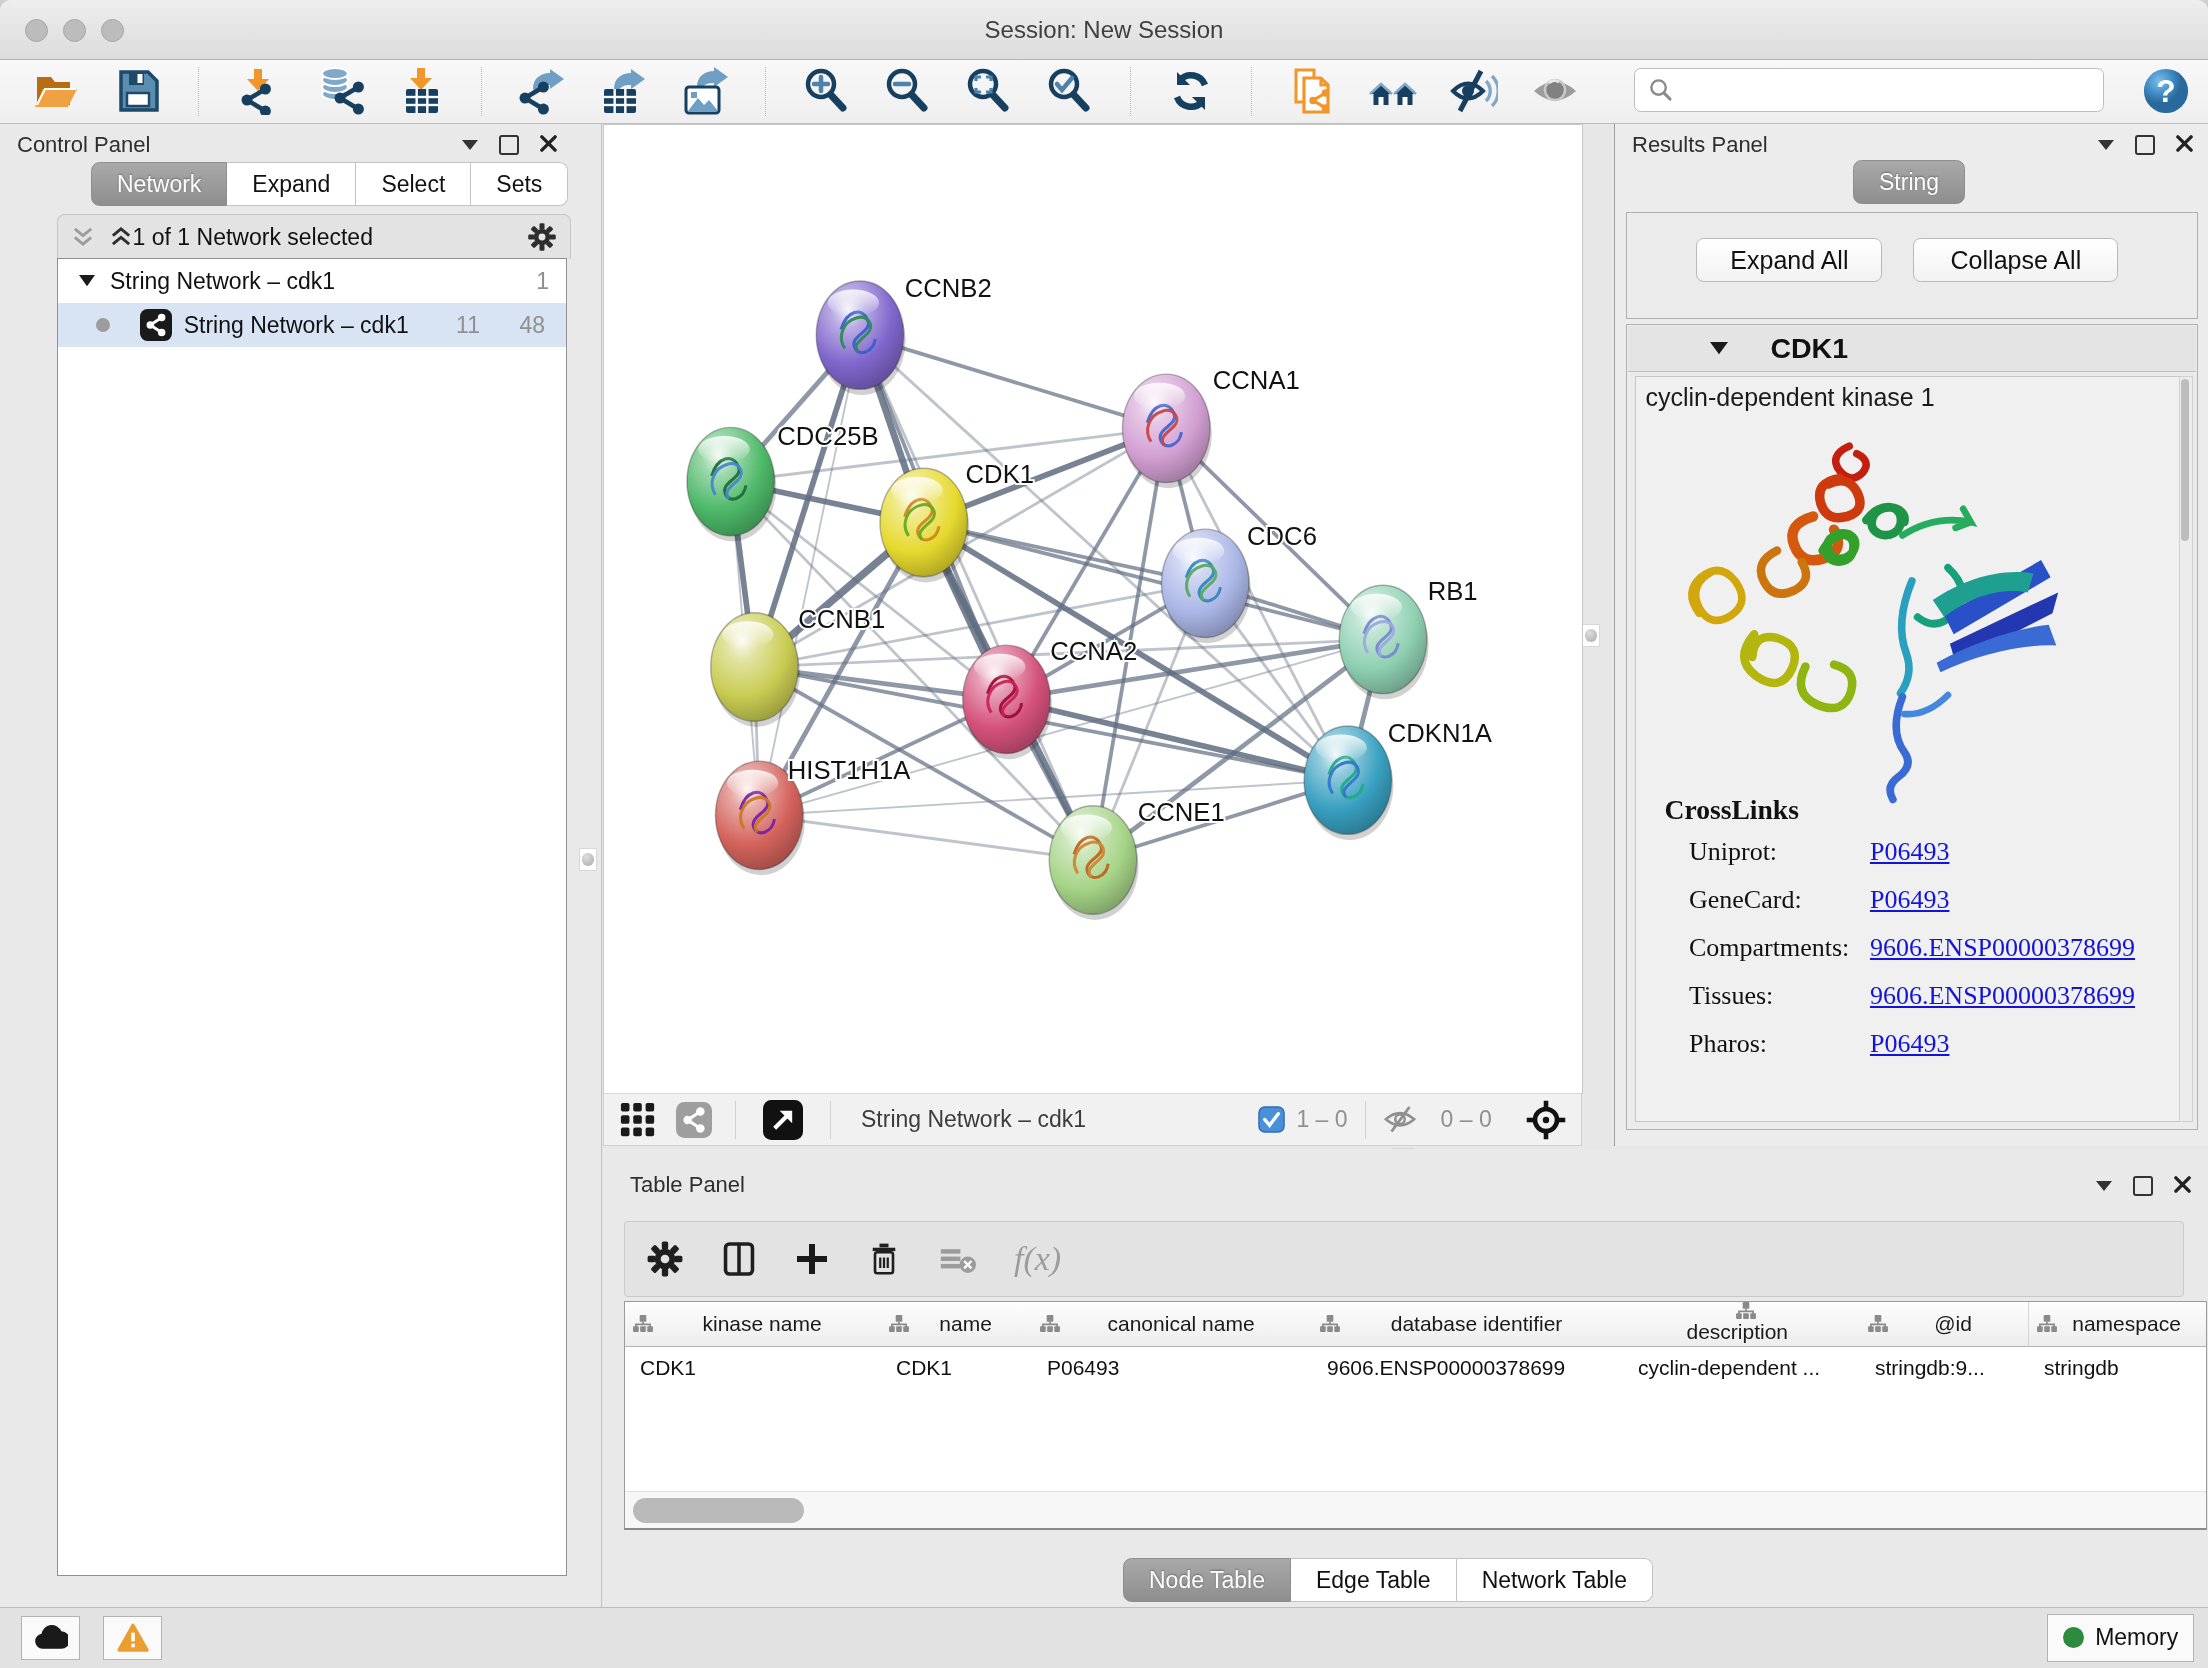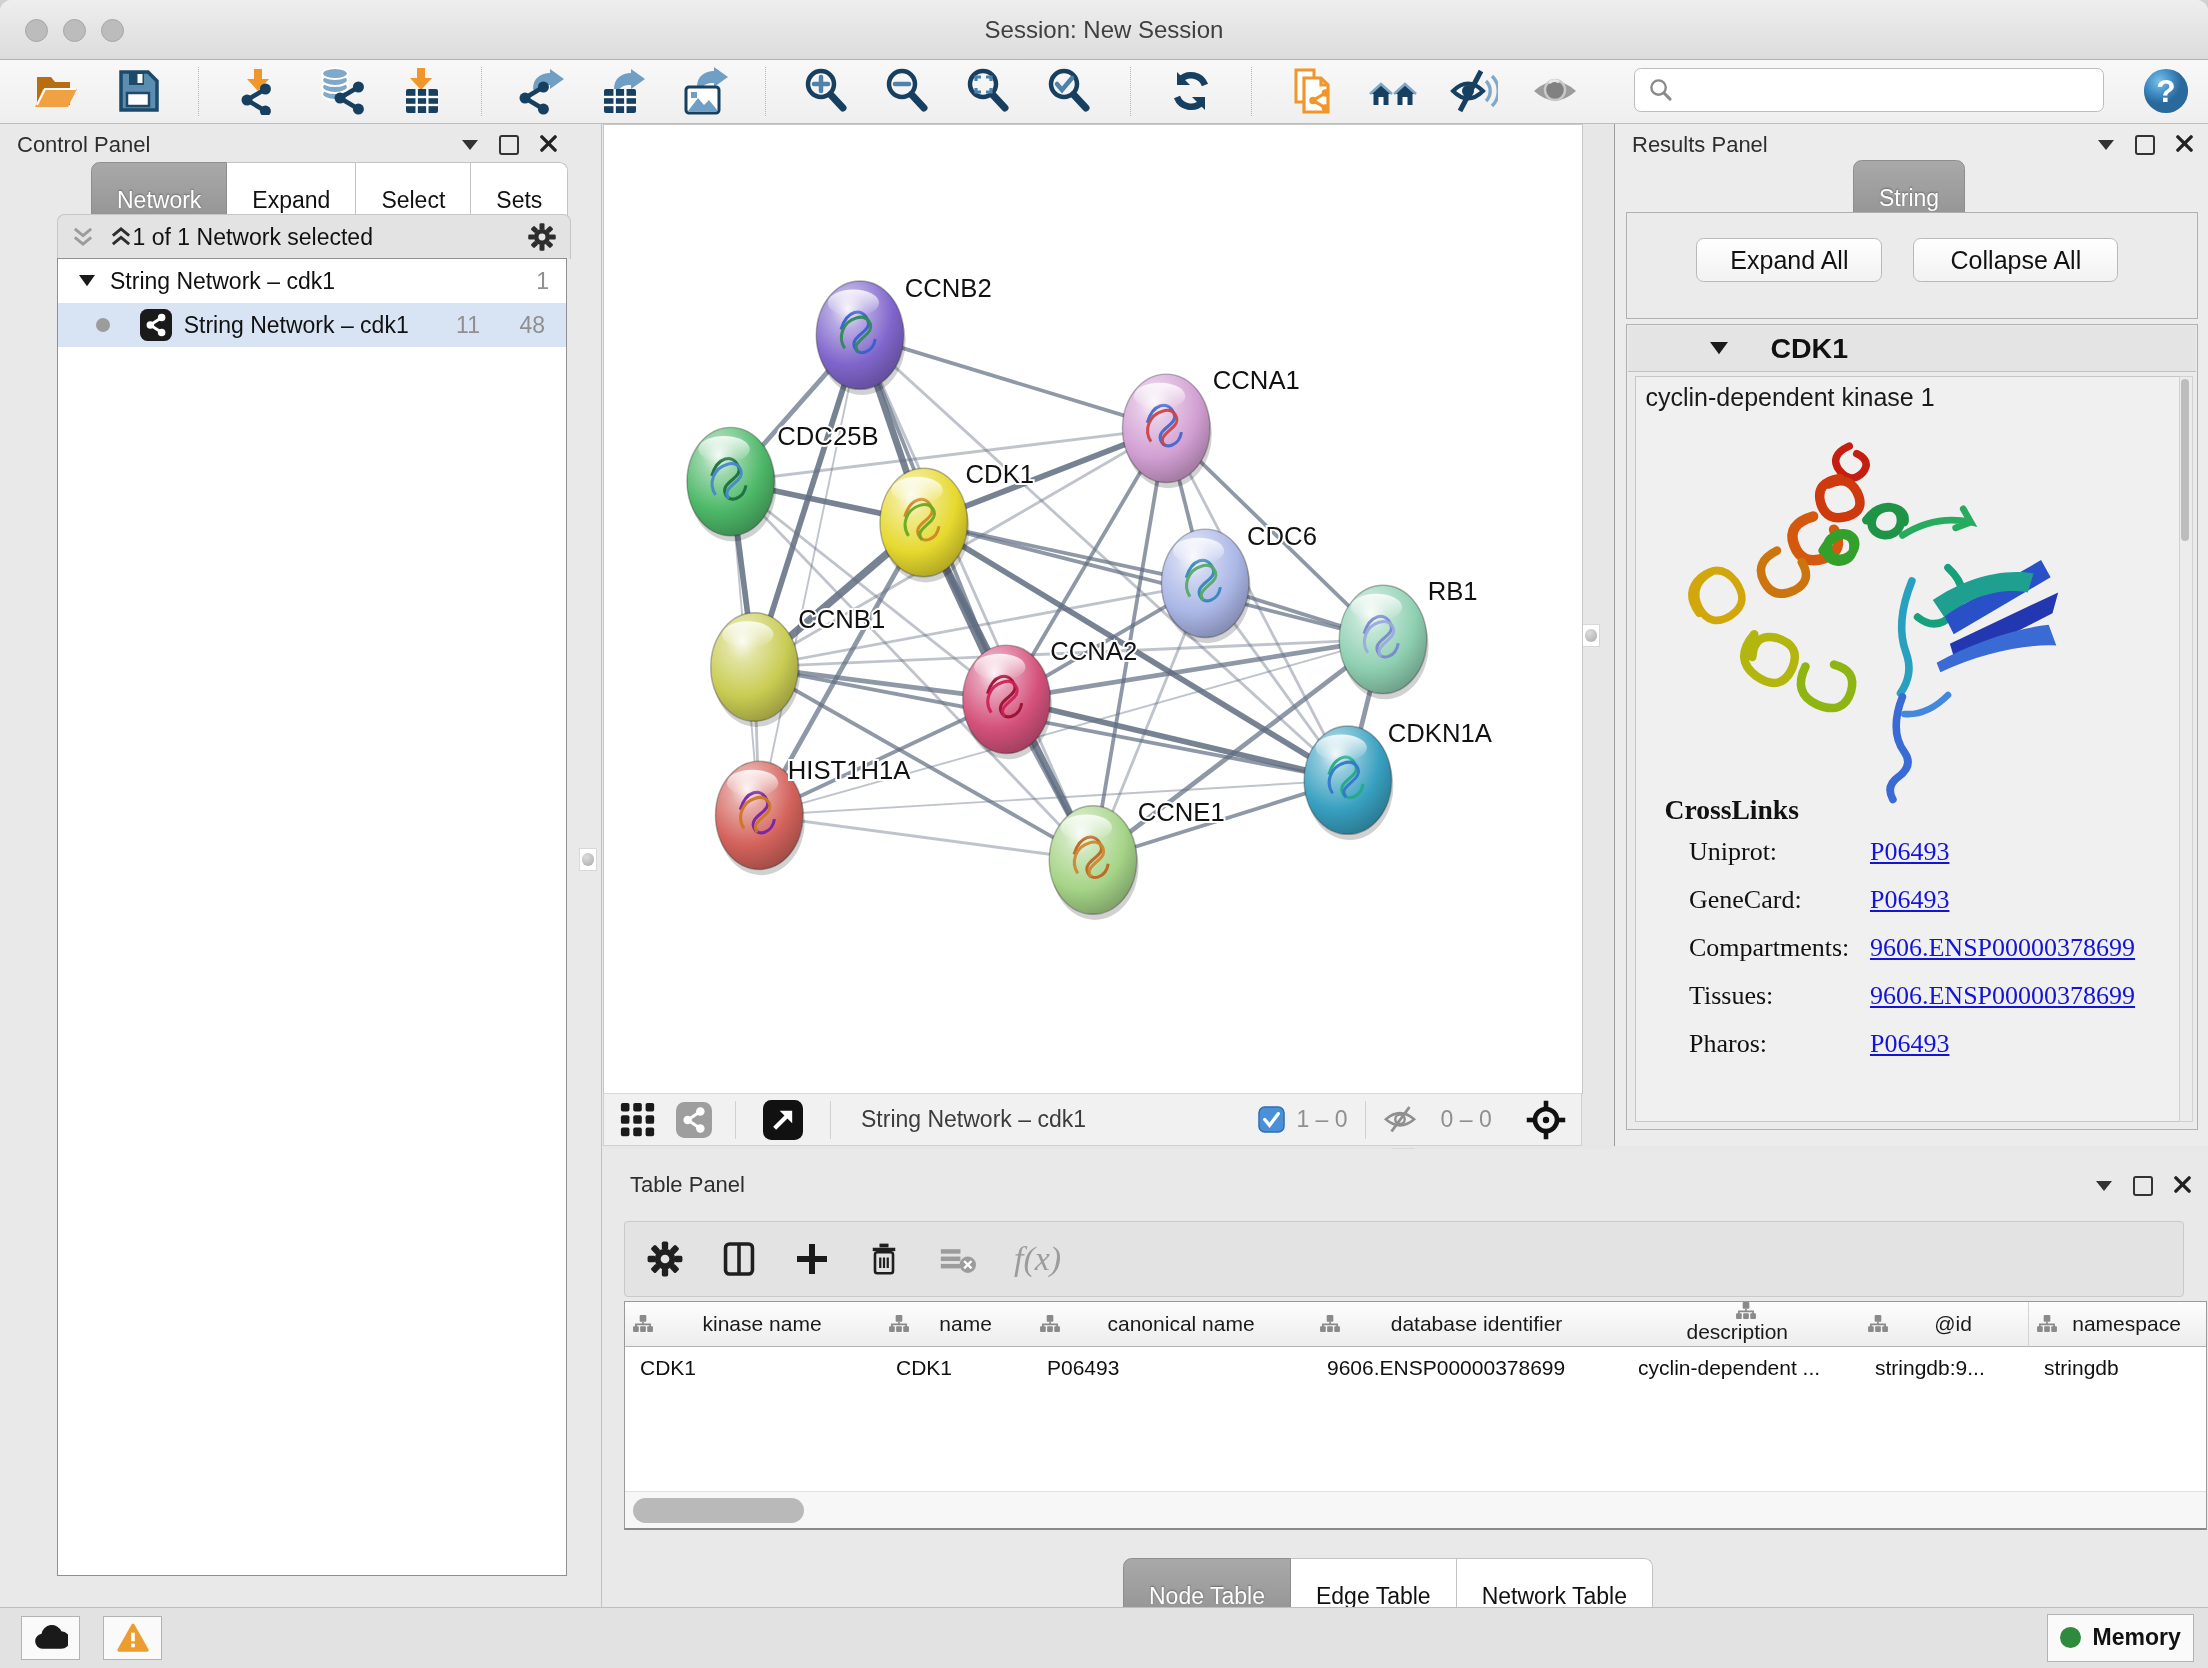--- a/index.html
+++ b/index.html
@@ -15,21 +15,21 @@
   .tb-btn{width:49px;height:49px;display:flex;align-items:center;justify-content:center;cursor:pointer;}
   .tb-sep{height:49px;border-left:1.9px dotted #b5b5b5;margin:0 3.8px;}
   .searchbox{position:absolute;left:1634px;top:7.6px;width:468px;height:42px;background:#fff;border:1px solid #bdbdbd;border-radius:6.7px;display:flex;align-items:center;}
   .searchbox input{border:none;outline:none;font-size:23px;flex:1;background:transparent;font-family:"Liberation Sans",sans-serif;}
   
   .panel-title{font-size:22px;color:#2e2e2e;}
   .ph-icons{display:flex;align-items:center;gap:21px;}
   .tri{width:0;height:0;border-left:8.6px solid transparent;border-right:8.6px solid transparent;border-top:10.5px solid #333;}
   .floatbox{width:16px;height:16px;border:2.4px solid #333;border-radius:2.9px;}
   .seg-wrap{display:flex;}
-  .seg{height:42px;line-height:42px;padding:16px 25px;background:#fff;border:1px solid #c3c3c3;border-left-width:0;font-size:23px;color:#111;text-align:center;cursor:pointer;white-space:nowrap;}
+  .seg{height:42px;line-height:42px;padding:0 25px;background:#fff;border:1px solid #c3c3c3;border-left-width:0;font-size:23px;color:#111;text-align:center;cursor:pointer;white-space:nowrap;}
   .seg:first-child{border-left-width:1px;border-radius:8.6px 0 0 8.6px;}
   .seg:last-child{border-radius:0 8.6px 8.6px 0;}
   .seg.sel{background:linear-gradient(#a9a9a9,#8e8e8e);color:#fff;text-shadow:0 -1px 1.9px rgba(0,0,0,.35);border-color:#8e8e8e;}
   .seg.single{border-radius:8.6px;border-left-width:1px;}
   
   .cp-band{background:#e3e3e3;border:1px solid #c6c6c6;border-bottom:none;border-radius:7.6px 7.6px 0 0;}
   .tree{background:#fff;border:1.9px solid #909090;}
   .trow{position:relative;height:44px;display:flex;align-items:center;font-size:23px;color:#111;}
   .count{color:#8f8f8f;}
   .btn{background:linear-gradient(#ffffff,#f2f2f2);border:1px solid #b9b9b9;border-radius:7.6px;font-size:25px;color:#111;display:flex;align-items:center;justify-content:center;cursor:pointer;}
@@ -40,21 +40,21 @@
   .xlink{color:#1414d8;text-decoration:underline;cursor:pointer;}
   
   .tp-toolbar{background:#e3e3e3;border:1px solid #c9c9c9;border-radius:3.8px;display:flex;align-items:center;gap:36px;padding-left:21px;}
   .tbl{background:#fff;border:1.4px solid #9a9a9a;border-bottom:2.4px solid #8a8a8a;overflow:hidden;}
   .th{position:absolute;top:0;height:44px;background:linear-gradient(#fdfdfd,#ededed);border-right:1px solid #d4d4d4;border-bottom:1.9px solid #b4b4b4;display:flex;align-items:center;font-size:21px;color:#1a1a1a;}
   .th .lbl{flex:1;text-align:center;padding-right:9.5px;}
   .td{position:absolute;top:44px;height:44px;display:flex;align-items:center;font-size:21px;color:#111;padding-left:15px;box-sizing:border-box;}
   .hscroll{background:#f7f7f7;border-top:1px solid #e0e0e0;}
   .hthumb{position:absolute;background:#b9b9b9;border-radius:12.4px;}
   
-  .statusbar{left:0;top:1607px;width:2208px;height:61px;background:#e2e2e2;border-top:1px solid #bdbdbd;font-weight:bold;}
+  .statusbar{left:0;top:1607px;width:2208px;height:61px;background:#e2e2e2;border-top:1px solid #bdbdbd;}
   .sb-btn{position:absolute;background:#fafafa;border:1.9px solid #b3b3b3;display:flex;align-items:center;justify-content:center;cursor:pointer;}
   .handle{position:absolute;background:#fff;border:1px solid #d8d8d8;display:flex;align-items:center;justify-content:center;}
   .handle .dot{width:12.4px;height:12.4px;border-radius:50%;background:radial-gradient(circle at 35% 30%,#ddd,#aaa);}
   .netname{font-size:23px;color:#3c3c3c;}
   .graycounter{font-size:23px;color:#8f8f8f;}
   .vsep{width:0;height:38px;border-left:1px solid #d0d0d0;}
   text.nodelabel{font-family:"Liberation Sans",sans-serif;font-size:27px;fill:#111;stroke:#ffffff;stroke-width:4px;paint-order:stroke;font-weight:500;}
 </style>
 </head>
 <body>

